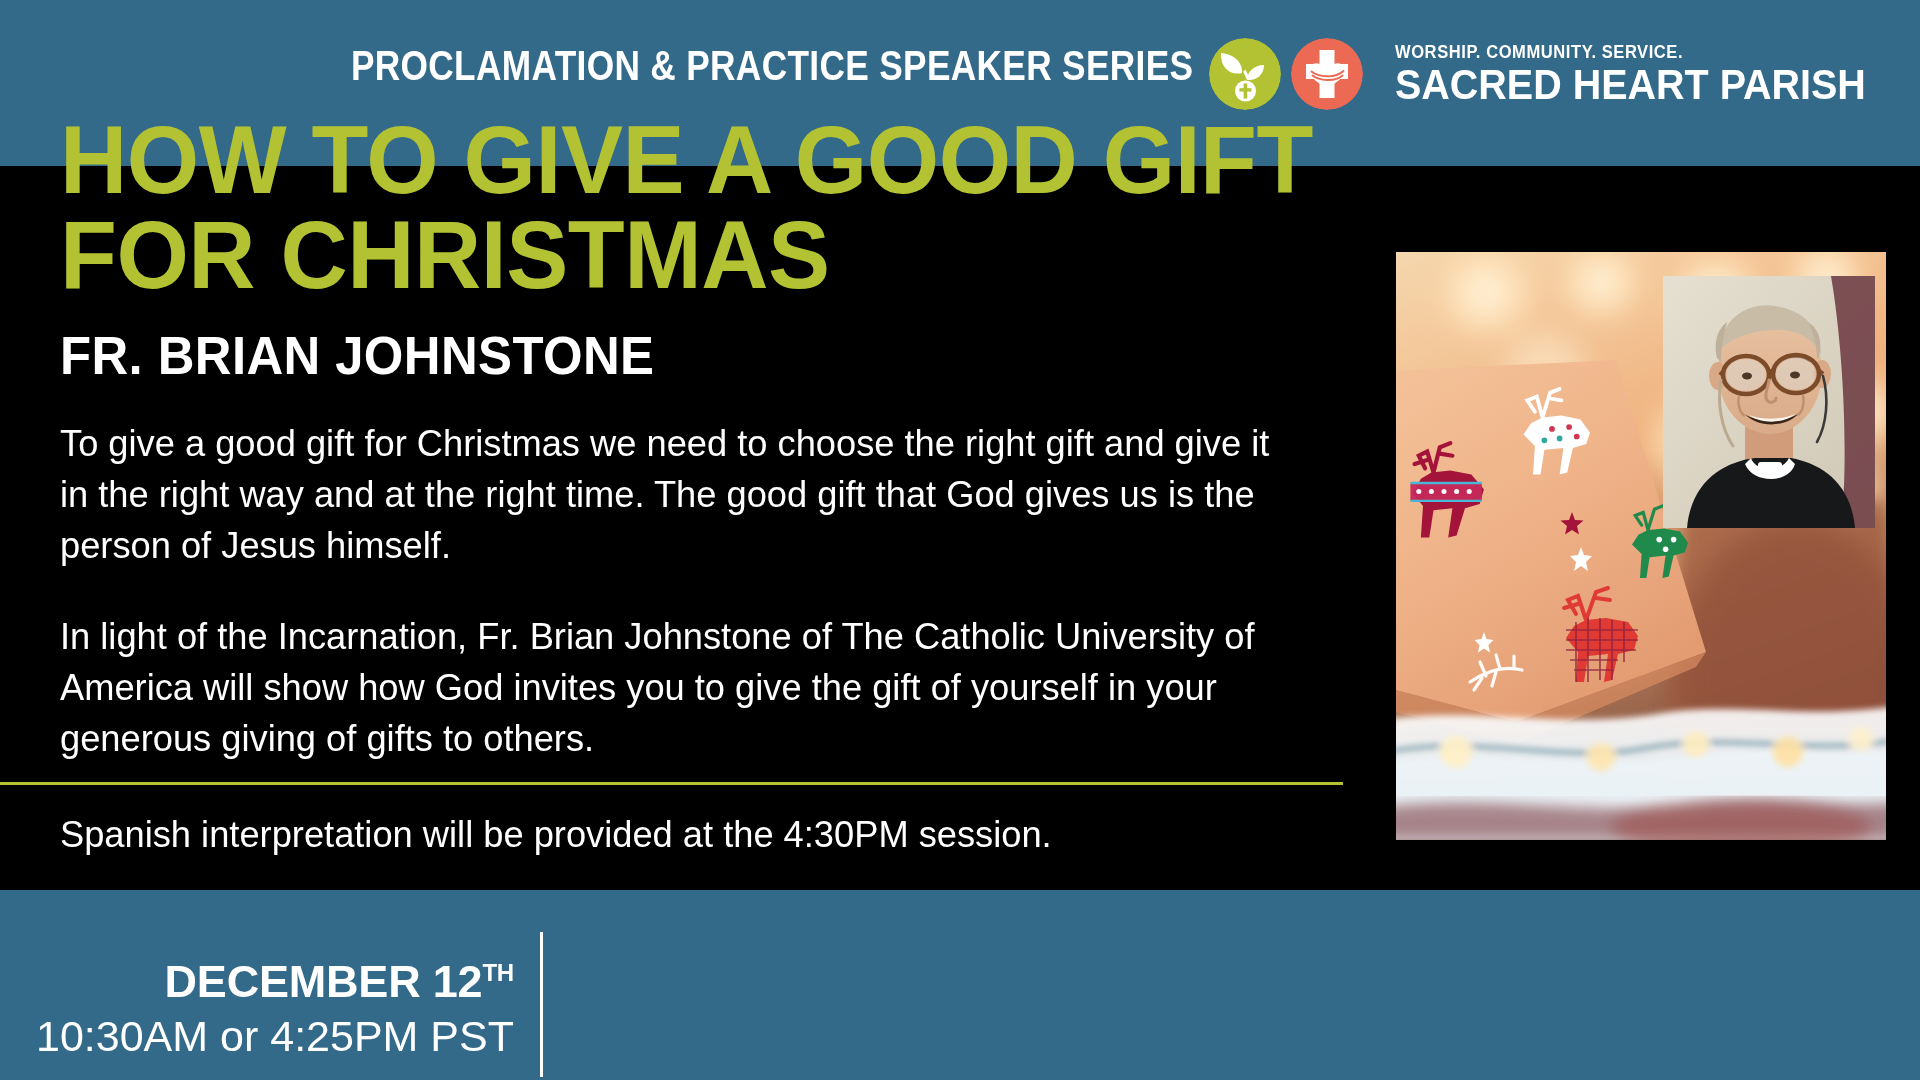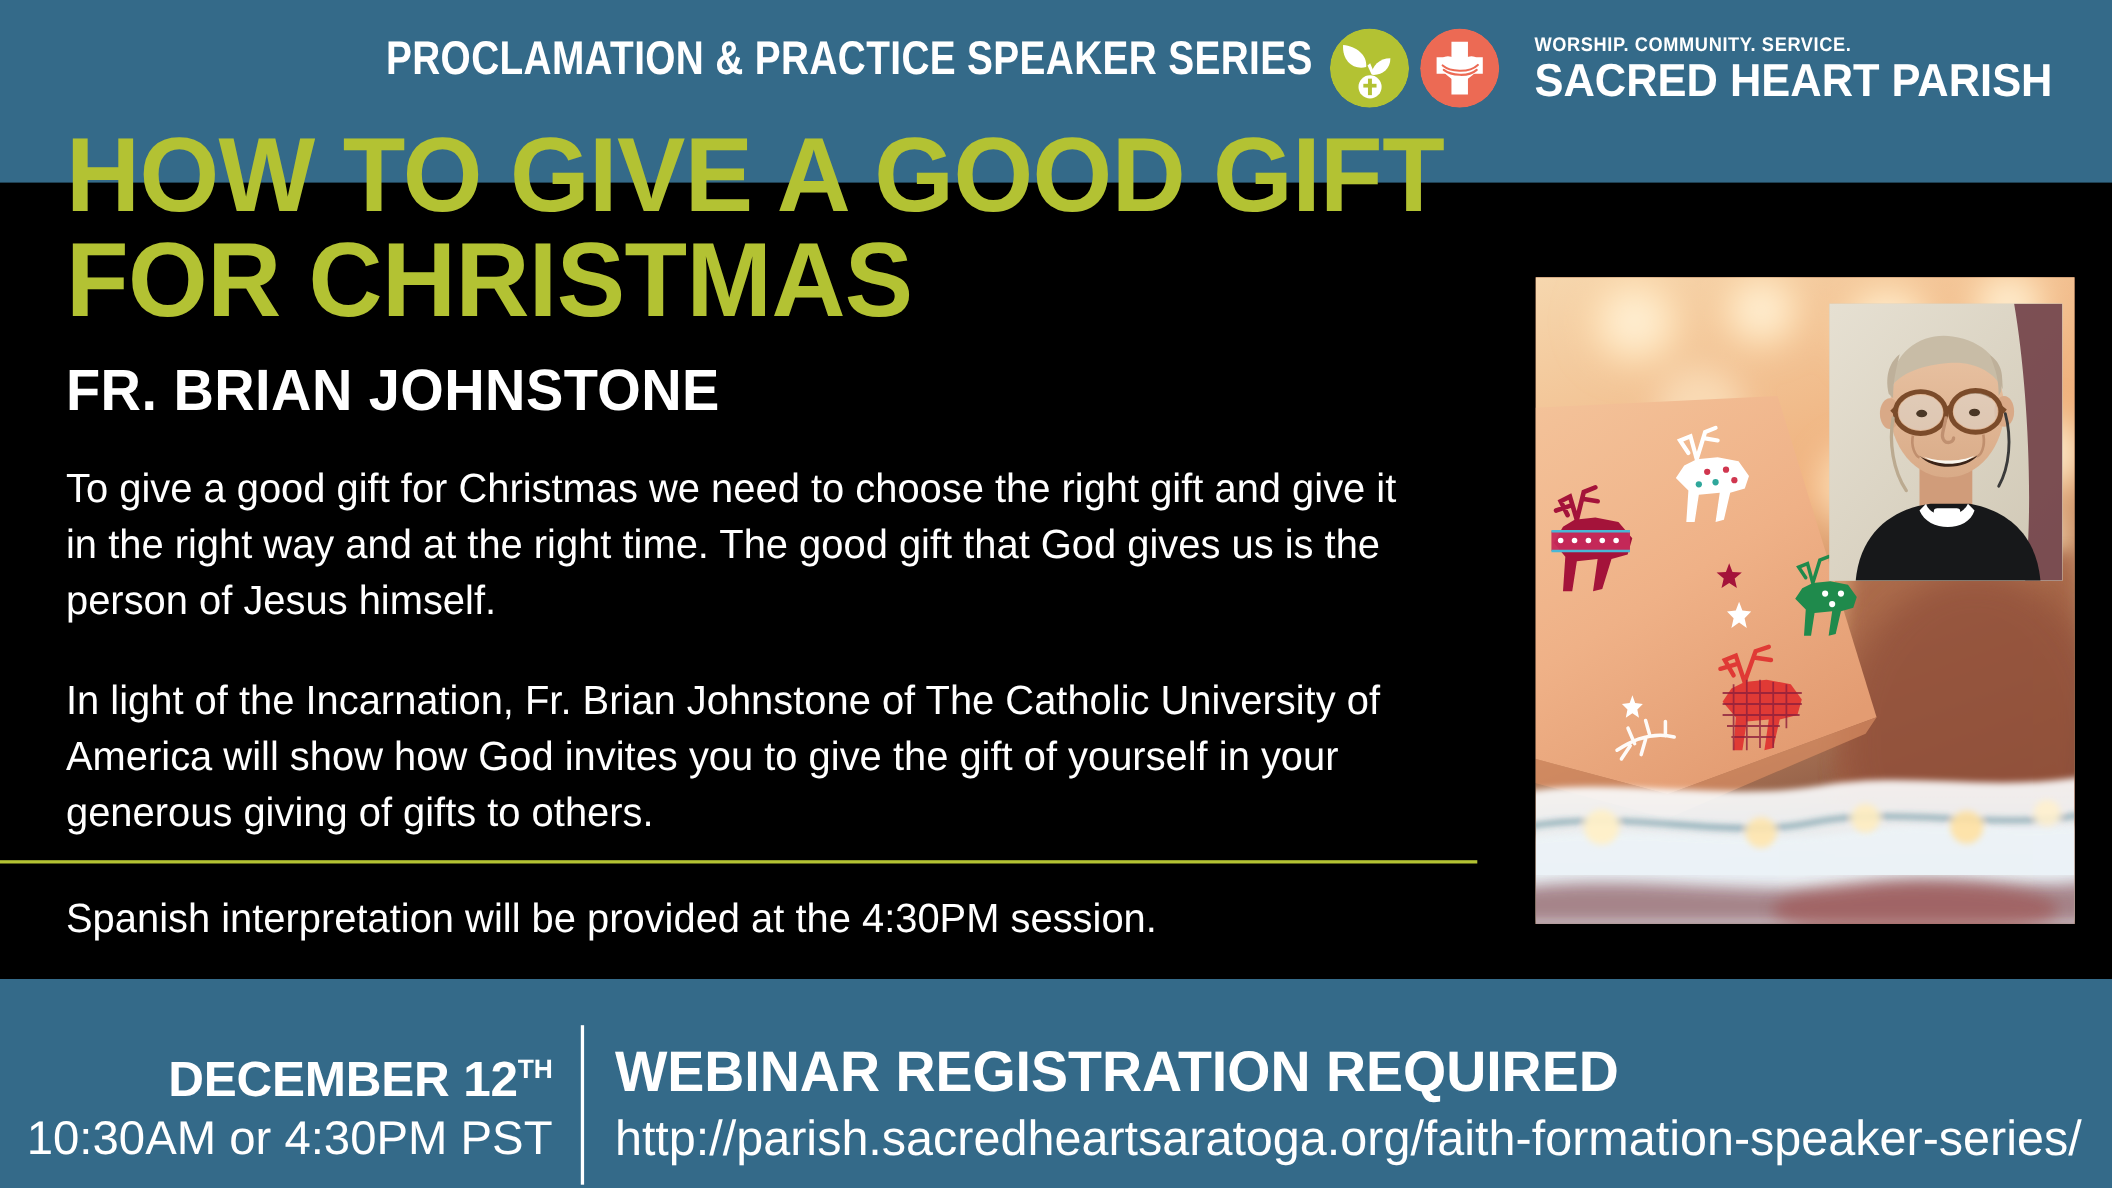--- a/index.html
+++ b/index.html
@@ -26,21 +26,21 @@
     height: 166px;
     background: #346A89;
   }
   .header-inner {
     position: absolute;
     right: 24px;
     top: 0;
     height: 166px;
     display: flex;
     align-items: flex-start;
-    padding-top: 26px;
+    padding-top: 38px;
     box-sizing: border-box;
   }
   .series-title {
     color: #ffffff;
     font-family: "Liberation Sans Narrow", "Liberation Sans", sans-serif;
     font-weight: bold;
     font-size: 43px;
     letter-spacing: 0.4px;
     line-height: 46px;
     transform: scaleX(0.82);
@@ -497,24 +497,20 @@
 
       <path d="M58 104 C54 126, 58 152, 70 170" stroke="#BBAA90" stroke-width="3" fill="none" stroke-linecap="round"></path>
       <path d="M160 100 C166 122, 164 148, 154 166" stroke="#3A3A3A" stroke-width="2.6" fill="none" stroke-linecap="round"></path>
     </svg>
   </div>
 
   <div class="footer-band"></div>
   <div class="footer-inner">
     <div class="footer-left">
       <div class="footer-date"><span>DECEMBER 12</span><sup>TH</sup></div>
-      <div class="footer-time">10:30AM or 4:30PM PST</div>
+      <div class="footer-time">10:30AM or 4:25PM PST</div>
     </div>
 
     <div class="footer-rule"></div>
 
-    <div class="footer-right">
-      <div class="footer-heading">WEBINAR REGISTRATION REQUIRED</div>
-      <div class="footer-url">http://parish.sacredheartsaratoga.org/faith-formation-speaker-series/</div>
-    </div>
   </div>
 
 </div>
 
 </body></html>

